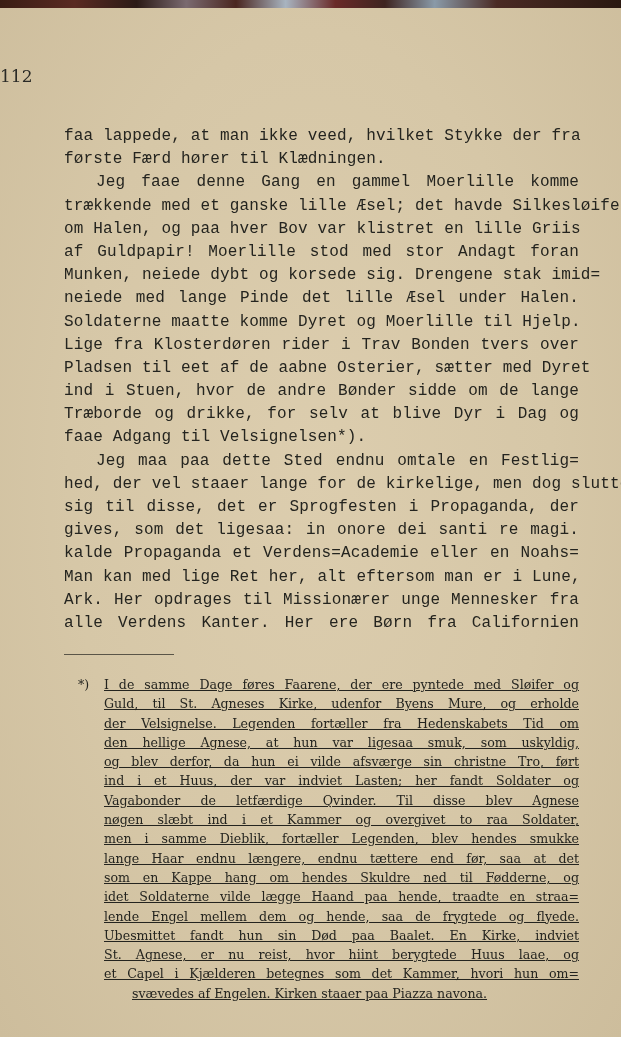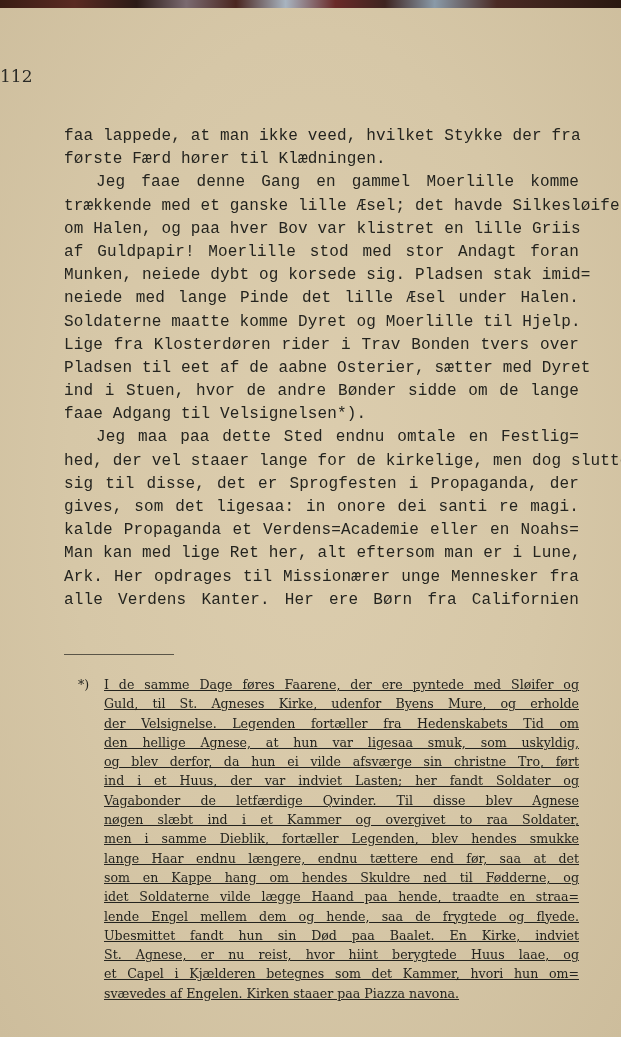--- a/index.html
+++ b/index.html
@@ -46,44 +46,45 @@
   }
   .fn-marker {
     position: absolute; left: 0; top: 0; width: 26px;
     height: 19.3px; line-height: 19.3px;
   }
   .fn-lines { margin-left: 26px; text-decoration: underline; }
   .fn-line {
     height: 19.3px; line-height: 19.3px; white-space: nowrap;
     text-align: justify; text-align-last: justify;
   }
-  .fn-line.last { text-align-last: left; }
+  .fn-line.last { text-align-last: left; margin-left: 28px; }
 </style>
 </head>
 <body>
 
 <div class="book-edge"></div>
 
 <div class="page">
 
   <div class="page-number">112</div>
 
   <div class="body-text">
     <div class="line">faa lappede, at man ikke veed, hvilket Stykke der fra</div>
     <div class="line last">første Færd hører til Klædningen.</div>
     <div class="line indent">Jeg faae denne Gang en gammel Moerlille komme</div>
     <div class="line">trækkende med et ganske lille Æsel; det havde Silkesløife</div>
     <div class="line">om Halen, og paa hver Bov var klistret en lille Griis</div>
     <div class="line">af Guldpapir! Moerlille stod med stor Andagt foran</div>
-    <div class="line">Munken, neiede dybt og korsede sig. Pladsen stak imid=</div>
+    <div class="line">Munken, neiede dybt og korsede sig. Drengene stak imid=</div>
     <div class="line">neiede med lange Pinde det lille Æsel under Halen.</div>
     <div class="line">Soldaterne maatte komme Dyret og Moerlille til Hjelp.</div>
     <div class="line">Lige fra Klosterdøren rider i Trav Bonden tvers over</div>
     <div class="line">Pladsen til eet af de aabne Osterier, sætter med Dyret</div>
     <div class="line">ind i Stuen, hvor de andre Bønder sidde om de lange</div>
+    <div class="line">Træborde og drikke, for selv at blive Dyr i Dag og</div>
     <div class="line last">faae Adgang til Velsignelsen*).</div>
     <div class="line indent">Jeg maa paa dette Sted endnu omtale en Festlig=</div>
     <div class="line">hed, der vel staaer lange for de kirkelige, men dog slutter</div>
     <div class="line">sig til disse, det er Sprogfesten i Propaganda, der</div>
     <div class="line">gives, som det ligesaa: in onore dei santi re magi.</div>
     <div class="line">kalde Propaganda et Verdens=Academie eller en Noahs=</div>
     <div class="line">Man kan med lige Ret her, alt eftersom man er i Lune,</div>
     <div class="line">Ark. Her opdrages til Missionærer unge Mennesker fra</div>
     <div class="line">alle Verdens Kanter. Her ere Børn fra Californien</div>
   </div>

